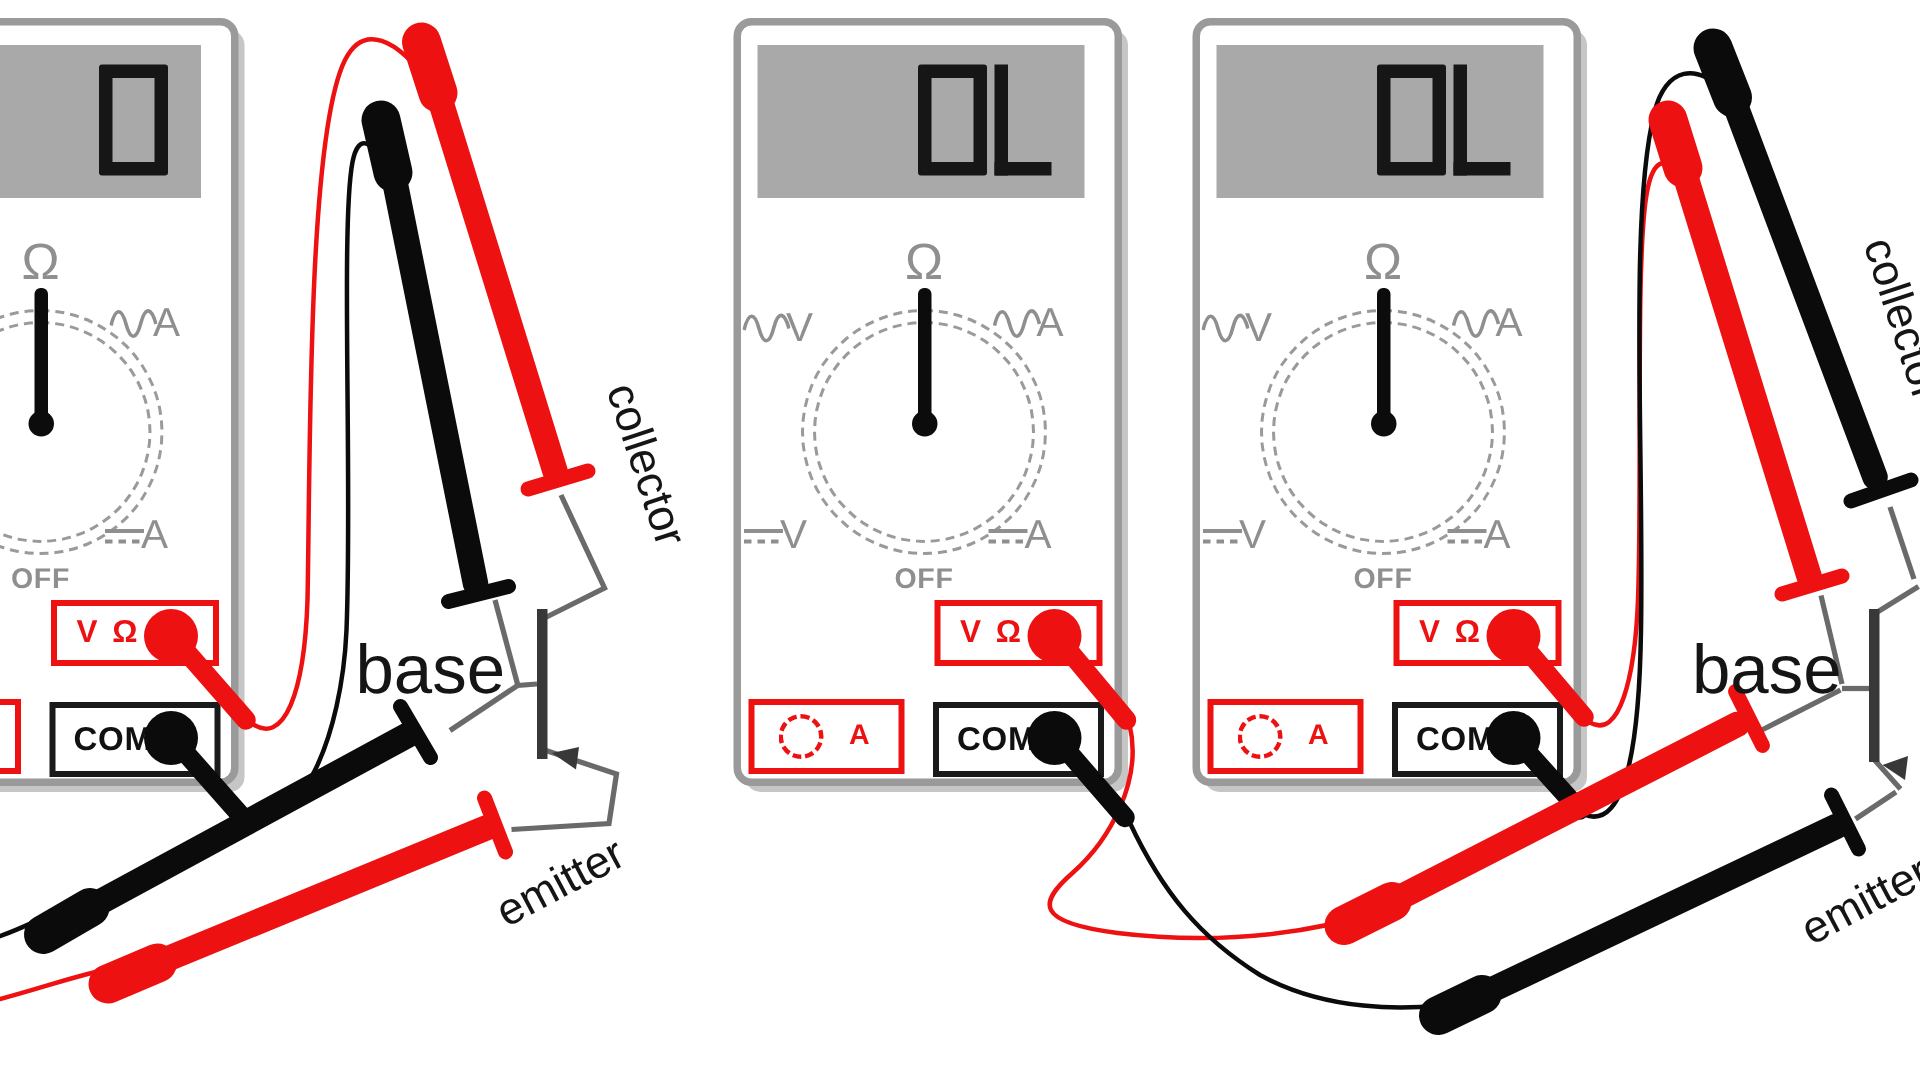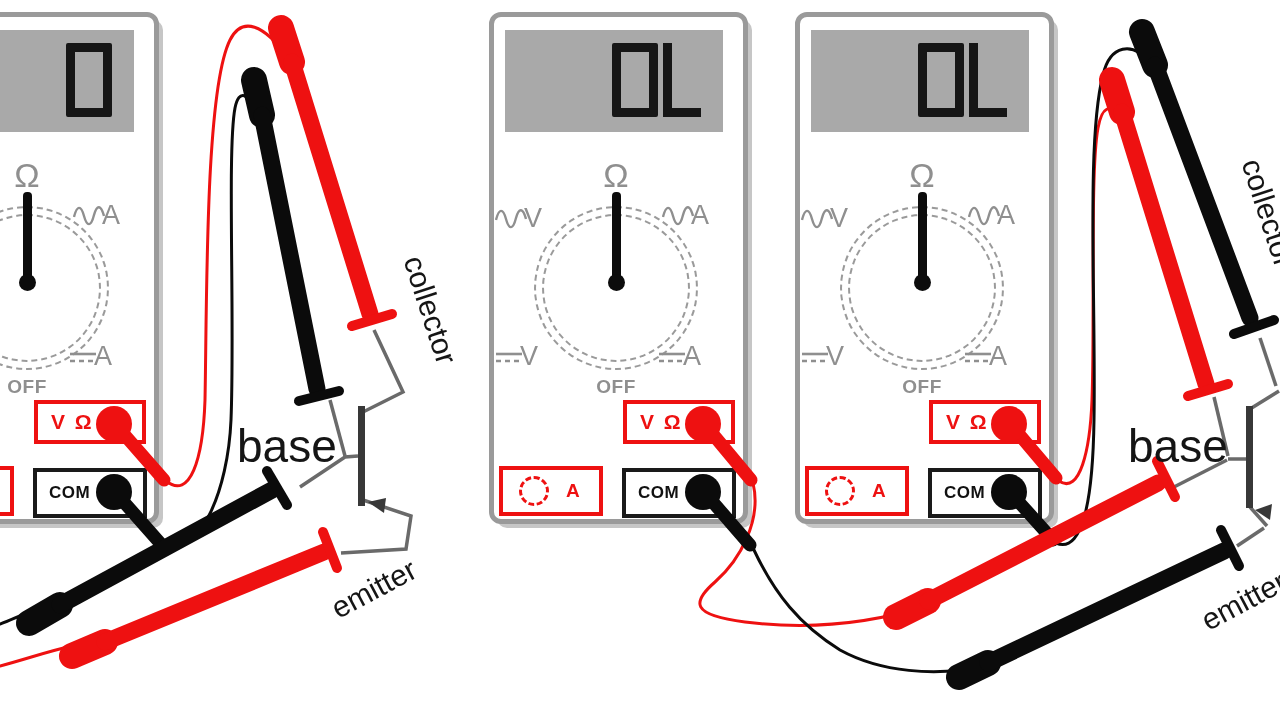--- a/index.html
+++ b/index.html
@@ -38,21 +38,21 @@
   .ohm-label{left:92px;top:141px;width:60px;text-align:center;font-size:34px;}
   .range-label{display:flex;align-items:center;}
   .range-label .letter{font-size:27px;margin-left:-3px;}
   .range-label svg{display:block;}
   .off-label{left:82px;top:360px;width:80px;text-align:center;font-size:19px;font-weight:600;letter-spacing:.5px;}
   
   .jack{position:absolute;display:flex;align-items:center;background:#fff;}
   .jack-vo{left:129px;top:383px;width:112px;height:44px;border:4px solid var(--probe-red);
            color:var(--probe-red);font-weight:bold;font-size:21px;letter-spacing:2px;padding-left:13px;}
   .jack-com{left:128px;top:451px;width:114px;height:50px;border:4px solid #1a1a1a;
-           color:#111;font-weight:bold;font-size:17px;letter-spacing:.5px;padding-left:12px;}
+           color:#111;font-weight:bold;font-size:22px;letter-spacing:.5px;padding-left:12px;}
   .jack-a{left:5px;top:449px;width:104px;height:50px;border:4px solid var(--probe-red);
            color:var(--probe-red);font-weight:bold;font-size:19px;padding-left:16px;gap:17px;}
   .jack-a .circle{width:30px;height:30px;border:3px dashed var(--probe-red);border-radius:50%;}
   
   #overlay{position:absolute;left:0;top:0;}
   .lead-label{position:absolute;color:var(--label-black);white-space:nowrap;}
   .lead-label.plain{font-size:46px;}
   .lead-label.rot{font-size:30px;transform:translate(-50%,-50%) rotate(var(--rot));}
 </style>
 </head>

